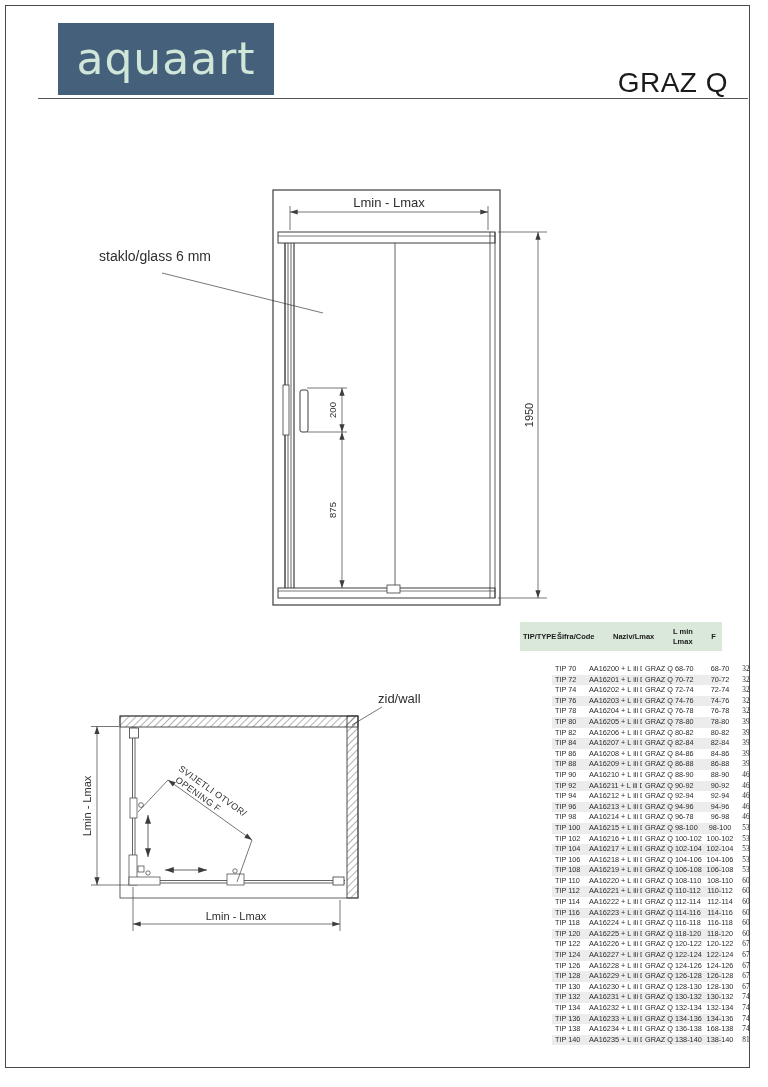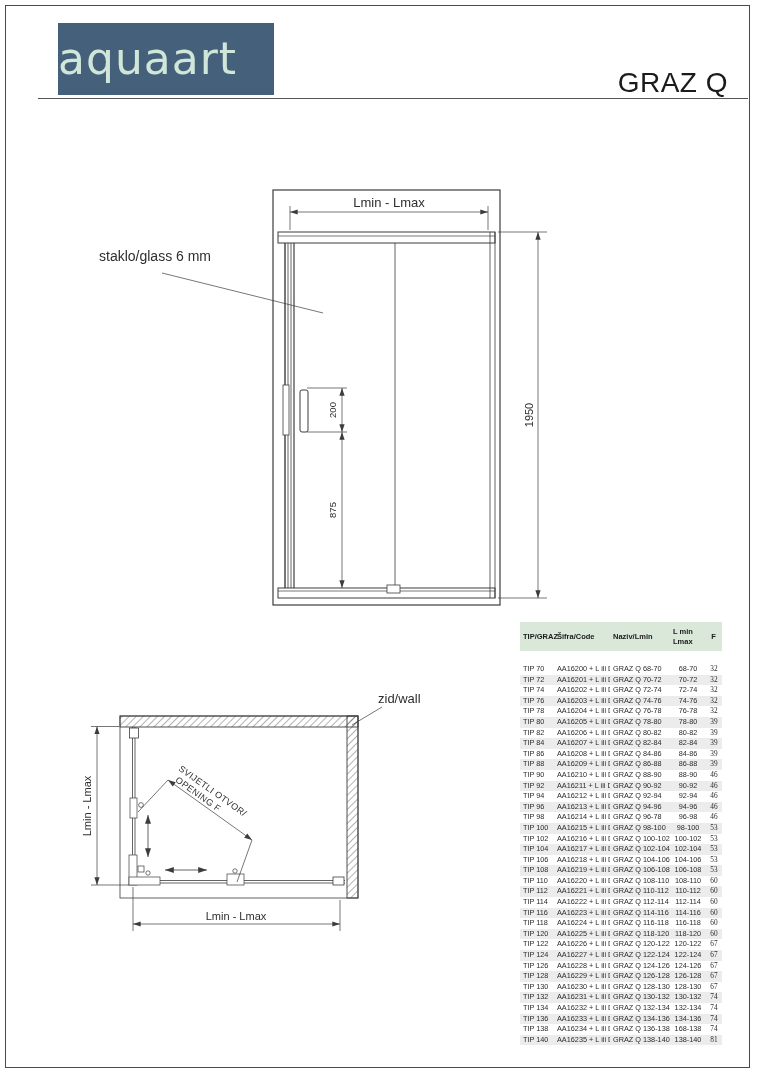--- a/index.html
+++ b/index.html
@@ -1,21 +1,21 @@
 <!DOCTYPE html>
 <html><head>
 <meta charset="utf-8">
 <style>
   html,body{margin:0;padding:0;background:#fff;}
   #page{position:relative;width:768px;height:1087px;background:#fff;overflow:hidden;
         font-family:"Liberation Sans",sans-serif;color:#222;}
   .page-border{position:absolute;left:5px;top:5px;width:743px;height:1061px;
         border:1px solid #4a4a4a;}
   .logo{position:absolute;left:58px;top:23px;width:216px;height:72px;background:#45607a;
-        display:flex;align-items:center;}
+        display:flex;align-items:center;justify-content:center;}
   .logo span{font-family:"DejaVu Sans",sans-serif;font-size:44px;font-weight:400;
         color:#cfe6d8;letter-spacing:1px;line-height:1;}
   .product-name{position:absolute;right:40px;top:47px;font-size:28px;color:#1b1b1b;
         letter-spacing:0.5px;margin-top:20px;}
   .header-rule{position:absolute;left:38px;top:98px;width:710px;border-top:1px solid #555;}
 
   svg text{font-family:"Liberation Sans",sans-serif;fill:#2e2e2e;}
   .drw{position:absolute;}
   #front-view{left:85px;top:180px;}
   #plan-view{left:75px;top:685px;}
@@ -23,21 +23,21 @@
   
   .spec-table{position:absolute;left:520px;top:622px;width:202px;}
   .thead{display:grid;grid-template-columns:34px 56px 60px 36px 16px;
         background:#d9e8d9;min-height:29px;align-items:center;
         font-size:7.5px;font-weight:bold;color:#1a1a1a;}
   .thead .h{padding:2px 1px 2px 3px;line-height:1.25;}
   .thead .h4{text-align:left;}
   .thead .h5{text-align:center;padding-left:0;}
   .tbody{margin-top:13px;font-size:7.3px;color:#2b2b2b;}
   .trow{display:grid;grid-template-columns:34px 56px 60px 36px 16px;height:10.6px;
-        line-height:10.6px;}
+        line-height:10.6px;margin-left:32px;}
   .trow:nth-child(even){background:#ececec;}
   .c{padding-left:3px;white-space:nowrap;overflow:hidden;}
   .c3{text-align:center;padding-left:0;}
   .c4{text-align:center;padding-left:0;font-family:Liberation Serif, serif;}
 </style>
 </head>
 <body>
 
 <div id="page">
   <div class="page-border"></div>
@@ -186,23 +186,23 @@
     <text transform="translate(16,121) rotate(-90)" font-size="11" text-anchor="middle">Lmin - Lmax</text>
     <text x="161" y="235" font-size="11" text-anchor="middle">Lmin - Lmax</text>
     <text transform="translate(103,85) rotate(35.5)" font-size="9" letter-spacing="0.4">
       <tspan x="0" y="0">SVIJETLI OTVOR/</tspan>
       <tspan x="4" dy="11">OPENING F</tspan>
     </text>
   </svg>
 
   <div class="spec-table">
     <div class="thead">
-      <div class="h">TIP/GRAZ</div>
+      <div class="h">TIP/TYPE</div>
       <div class="h">Šifra/Code</div>
-      <div class="h">Naziv/Lmin</div>
+      <div class="h">Naziv/Lmax</div>
       <div class="h h4">
         <div>L min</div>
         <div>Lmax</div>
       </div>
       <div class="h h5">F</div>
     </div>
     <div class="tbody">
         <div class="trow">
           <div class="c c0">TIP 70</div>
           <div class="c c1">AA16200 + L ili D</div>

